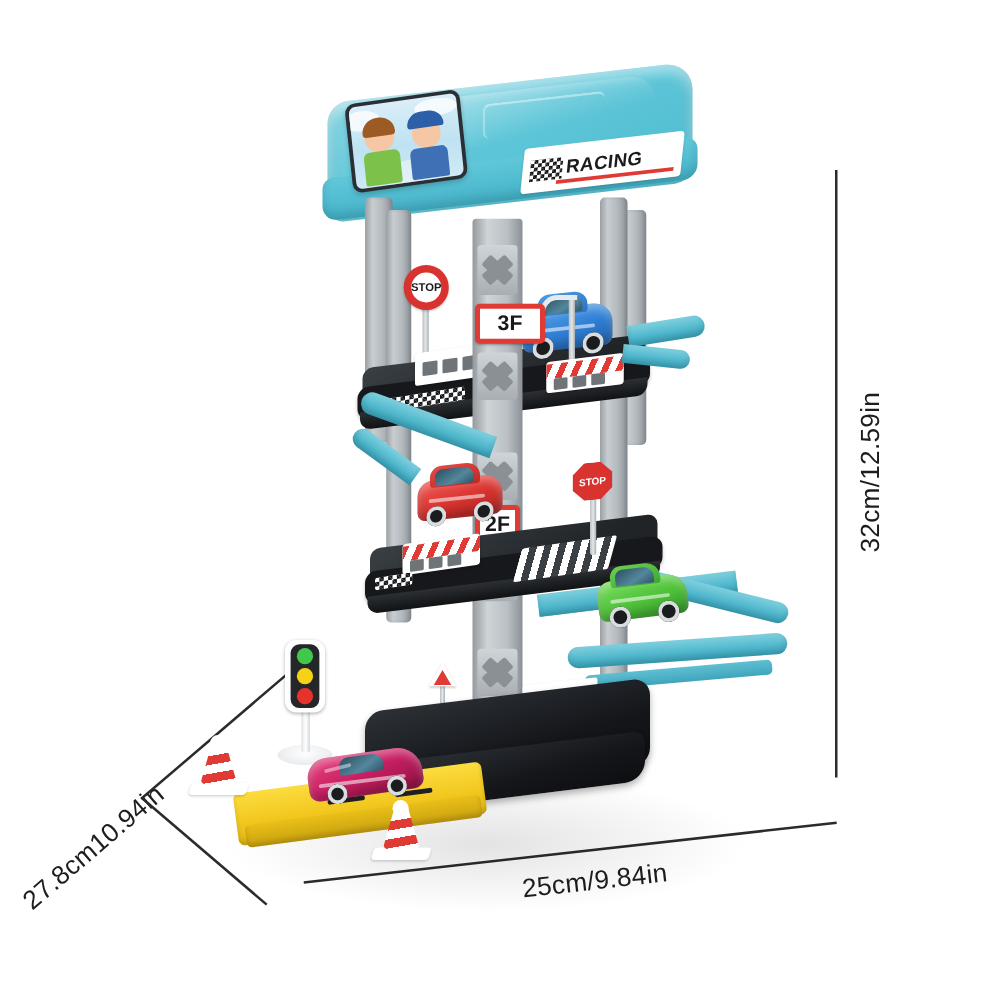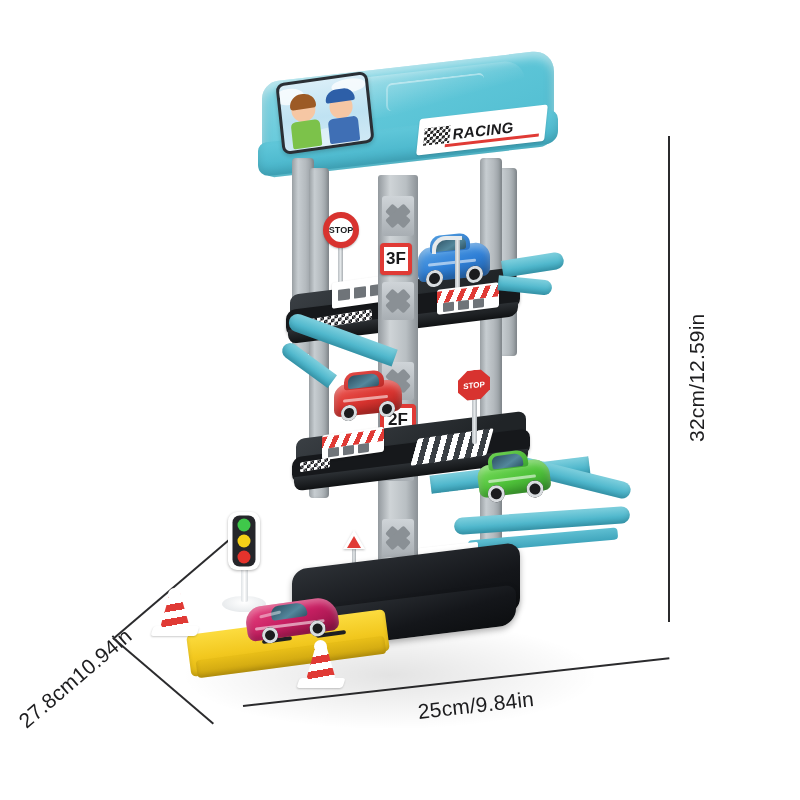--- a/index.html
+++ b/index.html
@@ -475,21 +475,21 @@
         <div class="barrier-stripes" style="top:2px;"></div>
         <div class="rail-slot" style="left:6px; top:14px; width:11px; height:9px;"></div>
         <div class="rail-slot" style="left:21px; top:14px; width:11px; height:9px;"></div>
         <div class="rail-slot" style="left:36px; top:14px; width:11px; height:9px;"></div>
       </div>
     </div>
 
     <div class="core-col" style="left:378px; top:175px; width:40px; height:420px;"></div>
 
     <div class="core-x" style="left:382px; top:196px; width:32px; height:40px;"></div>
-    <div class="floor-sign" style="left:380px; top:243px; width:32px; height:32px; font-size:17px;">3F</div>
+    <div class="floor-sign" style="left:380px; top:243px; width:56px; height:32px; font-size:17px;">3F</div>
     <div class="core-x" style="left:382px; top:282px; width:32px; height:38px;"></div>
 
     <div class="core-x" style="left:382px; top:362px; width:32px; height:38px;"></div>
     <div class="floor-sign" style="left:380px; top:404px; width:36px; height:32px; font-size:17px;">2F</div>
     <div class="core-x" style="left:382px; top:443px; width:32px; height:38px;"></div>
 
     <div class="core-x" style="left:382px; top:519px; width:32px; height:38px;"></div>
     <div class="floor-sign" style="left:380px; top:561px; width:36px; height:32px; font-size:17px;">1F</div>
     <div class="core-x" style="left:382px; top:600px; width:32px; height:34px;"></div>
 

